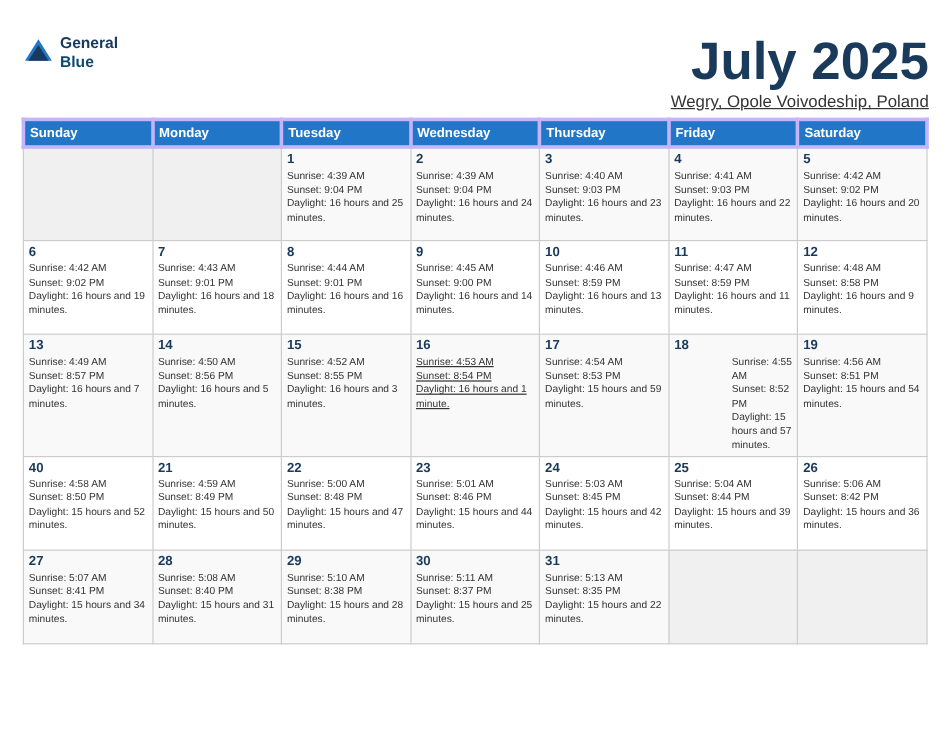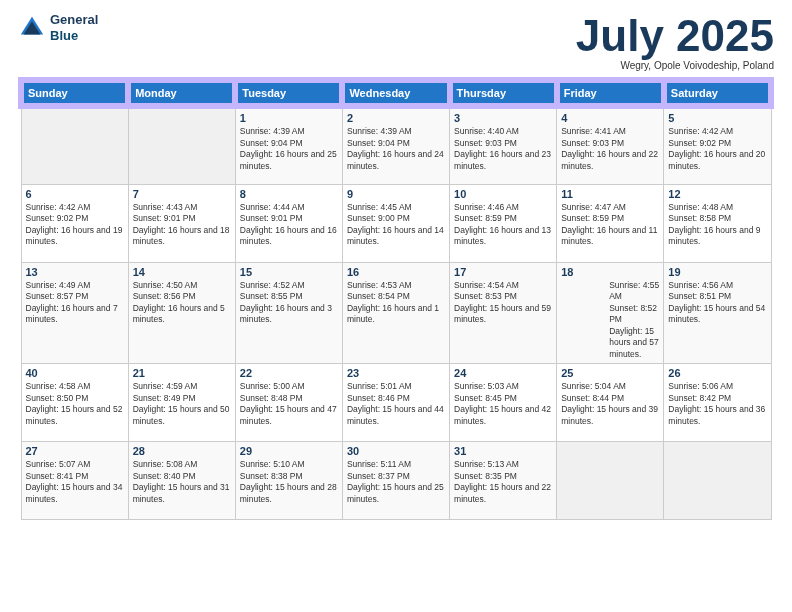--- a/index.html
+++ b/index.html
@@ -6,21 +6,21 @@
     body {
       font-family: Arial, sans-serif;
       background: #fff;
       width: 792px;
       height: 612px;
       overflow: hidden;
     }
     .page {
       width: 792px;
       height: 488px;
-      padding: 12px 18px;
+      padding: 28px 18px;
       background: #fff;
     }
     .header {
       display: flex;
       justify-content: space-between;
       align-items: flex-start;
       margin-bottom: 6px;
     }
     .logo {
       display: flex;
@@ -41,36 +41,37 @@
     .title-block {
       text-align: right;
     }
     .month-title {
       font-size: 44px;
       font-weight: bold;
       color: #1a3a5c;
       line-height: 1.1;
     }
     .subtitle {
-      font-size: 10px;
+      font-size: 14px;
       color: #333;
+      text-decoration: underline;
     }
     .calendar {
       width: 100%;
       border-collapse: collapse;
       font-size: 9.5px;
     }
     .calendar thead th {
       background: #2176c7;
       color: #fff;
       padding: 4px 4px;
       text-align: left;
       font-size: 11px;
       font-weight: bold;
-      border: 6px solid #c4b5fd;
+      border: 3px solid #c4b5fd;
     }
     .calendar tbody td {
       vertical-align: top;
       border: 1px solid #ccc;
       padding: 3px 4px;
       width: calc(100% / 7);
       height: 78px;
       background: #fff;
     }
     .calendar tbody tr:nth-child(odd) td {
@@ -220,21 +221,21 @@
 Daylight: 16 hours and 5 minutes.</div>
           </td>
           <td>
             <div class="day-number">15</div>
             <div class="day-info" style="white-space: pre-line;">Sunrise: 4:52 AM
 Sunset: 8:55 PM
 Daylight: 16 hours and 3 minutes.</div>
           </td>
           <td>
             <div class="day-number">16</div>
-            <div class="day-info" style="white-space: pre-line;">Sunrise: 4:53 AM
+            <div class="day-info" style="white-space: pre-line; text-decoration: underline;">Sunrise: 4:53 AM
 Sunset: 8:54 PM
 Daylight: 16 hours and 1 minute.</div>
           </td>
           <td>
             <div class="day-number">17</div>
             <div class="day-info" style="white-space: pre-line;">Sunrise: 4:54 AM
 Sunset: 8:53 PM
 Daylight: 15 hours and 59 minutes.</div>
           </td>
           <td>

